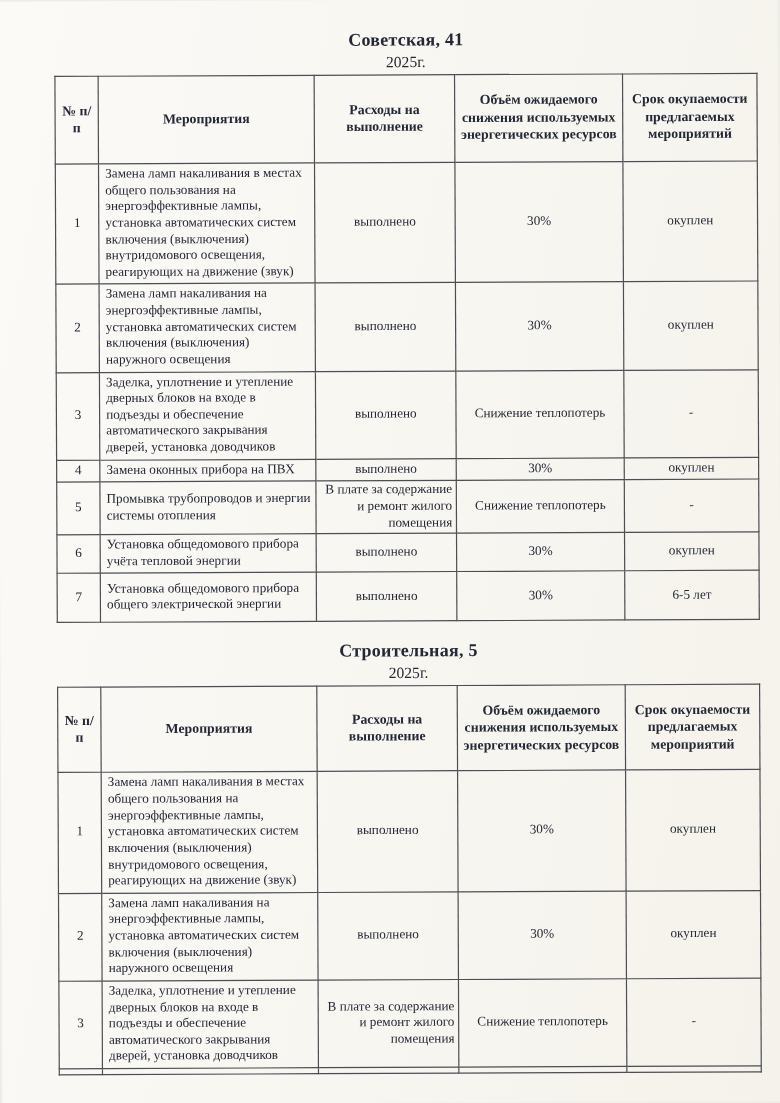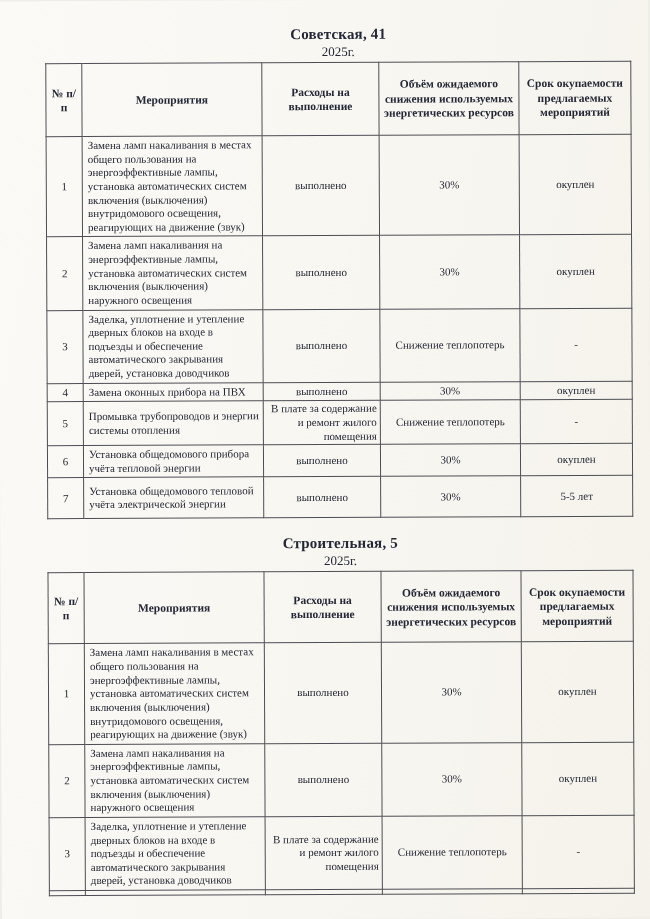--- a/index.html
+++ b/index.html
@@ -128,24 +128,24 @@
           </tr>
           <tr>
             <td class="num">6</td>
             <td class="measure">Установка общедомового прибора учёта тепловой энергии</td>
             <td class="cost">выполнено</td>
             <td class="reduction">30%</td>
             <td class="payback">окуплен</td>
           </tr>
           <tr>
             <td class="num">7</td>
-            <td class="measure">Установка общедомового тепловой учёта электрической энергии</td>
-            <td class="cost">выполнено</td>
-            <td class="reduction">30%</td>
-            <td class="payback">5-5 лет</td>
+            <td class="measure">Установка общедомового прибора общего электрической энергии</td>
+            <td class="cost">выполнено</td>
+            <td class="reduction">30%</td>
+            <td class="payback">6-5 лет</td>
           </tr>
         </tbody>
     </table>
   </section>
 
   <section class="block">
     <h1 class="doc-title">Строительная, 5</h1>
     <div class="doc-subtitle">2025г.</div>
     <table id="t2">
       <colgroup>

